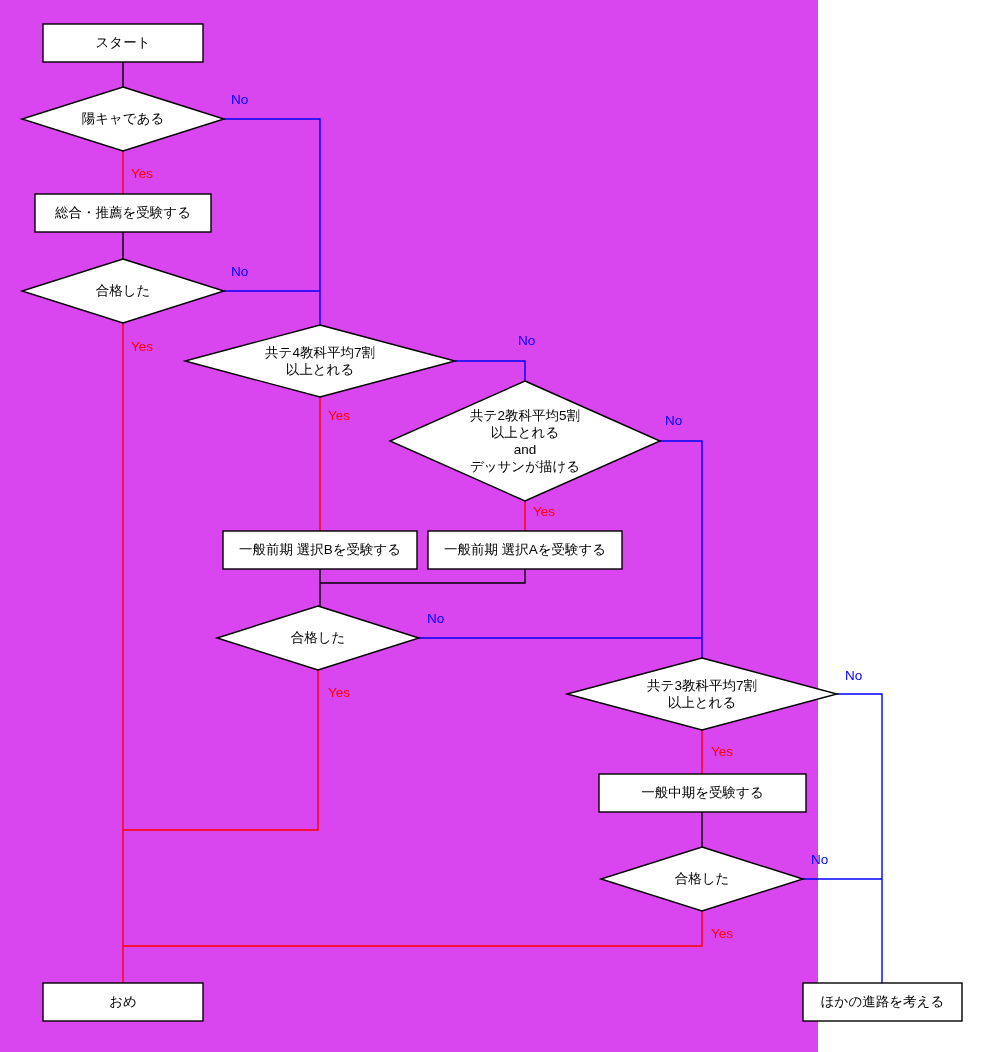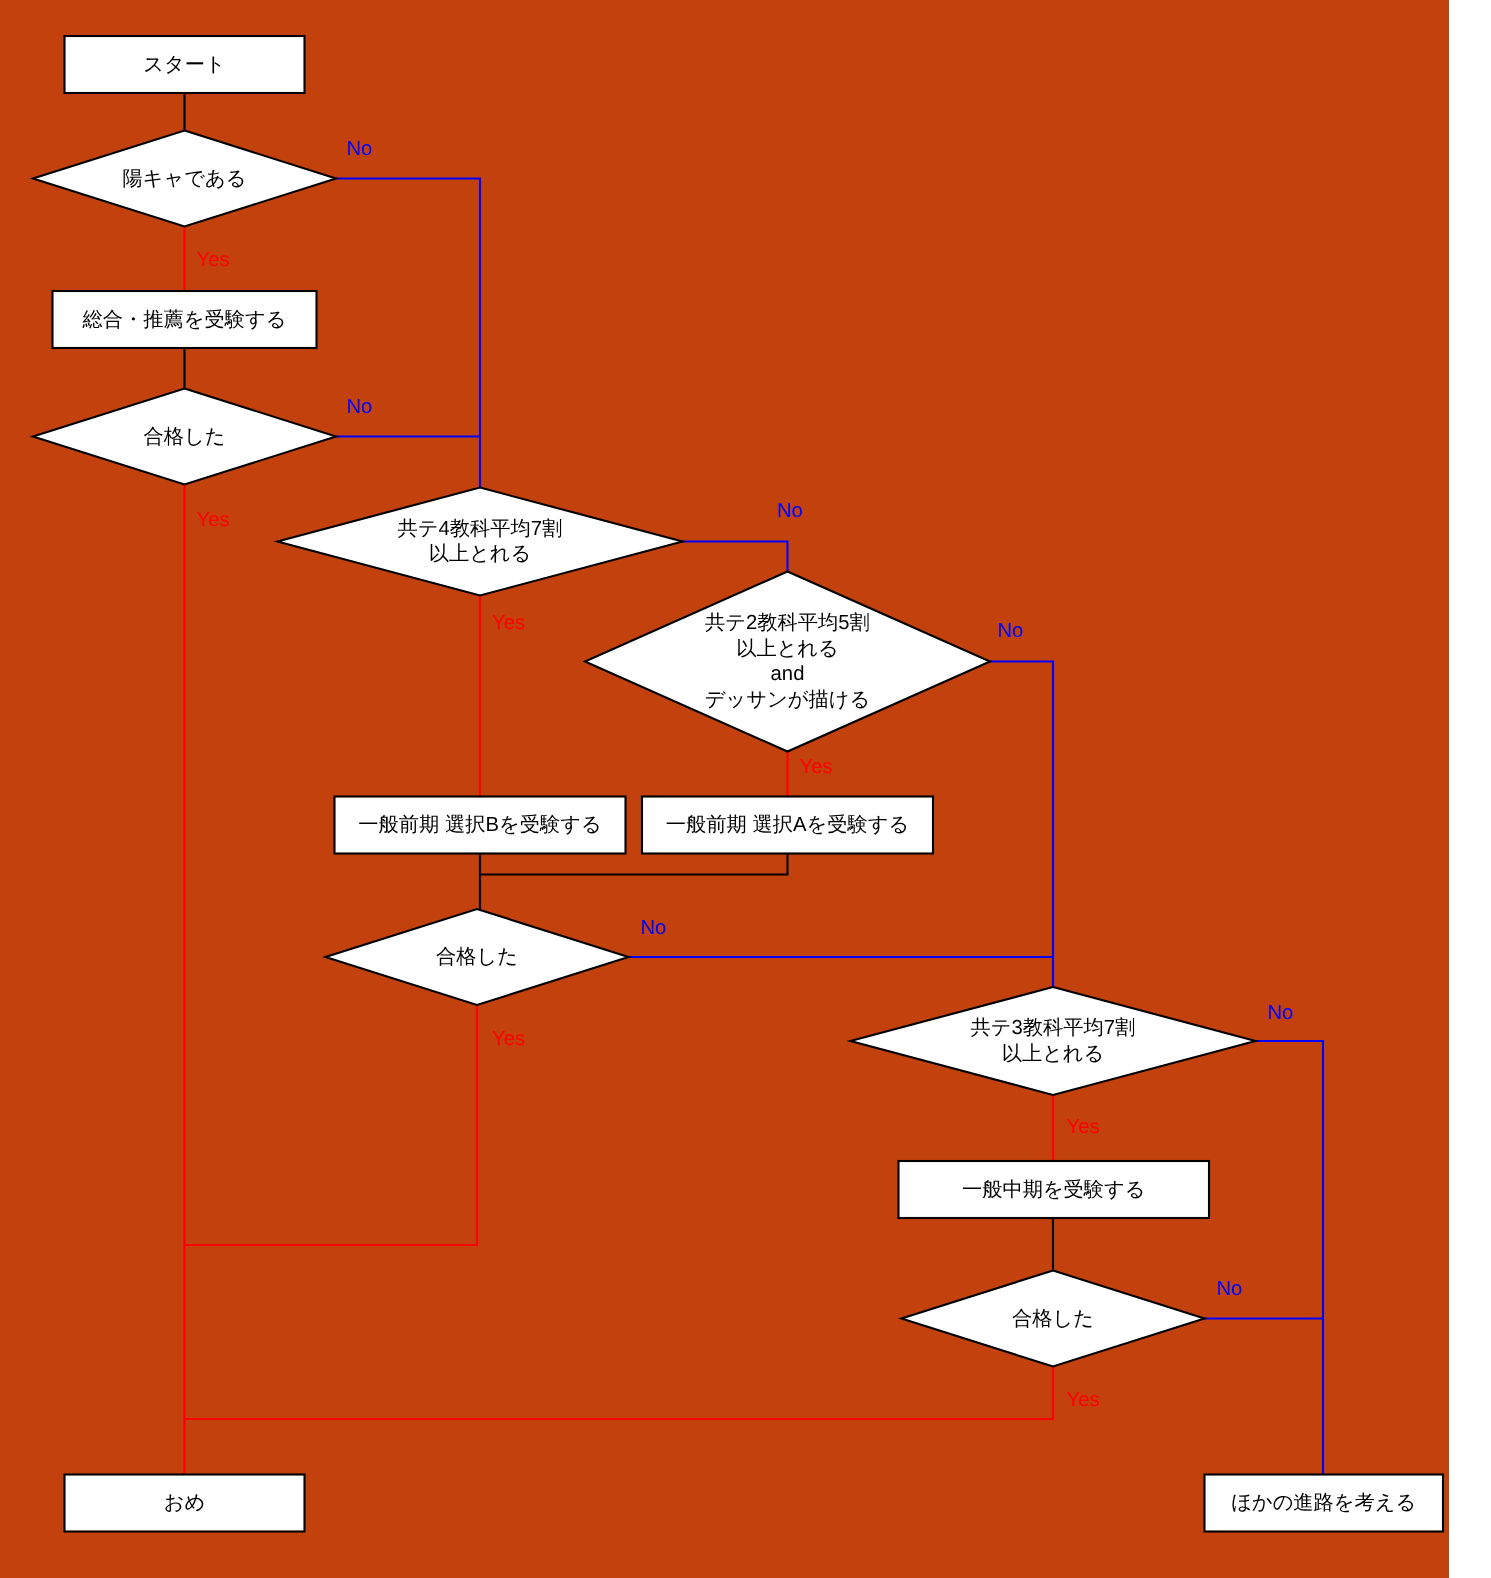--- a/index.html
+++ b/index.html
@@ -9,23 +9,23 @@
     background: #ffffff;
   }
   body {
     width: 994px;
     height: 1052px;
     font-family: "Liberation Sans", "DejaVu Sans", sans-serif;
     overflow: hidden;
   }
   #flowchart-root {
     position: relative;
-    width: 966px;
+    width: 818px;
     height: 1052px;
-    background: #c2410c;
+    background: #d946ef;
   }
   svg#flow-svg {
     display: block;
     width: 994px;
     height: 1052px;
   }
   .node-shape {
     fill: #ffffff;
     stroke: #000000;
     stroke-width: 1.4;

